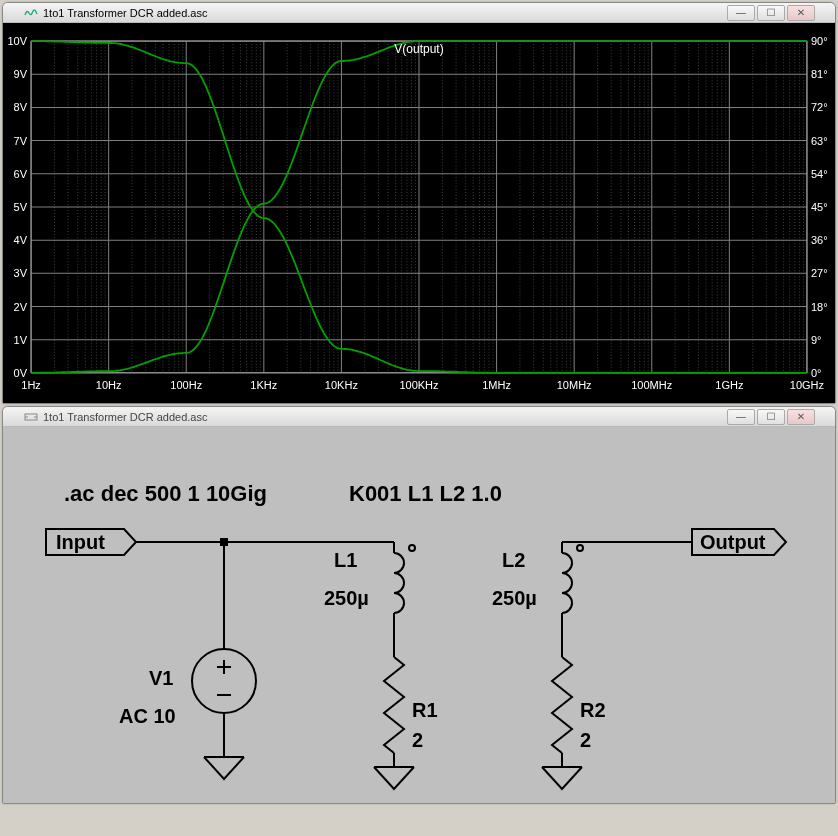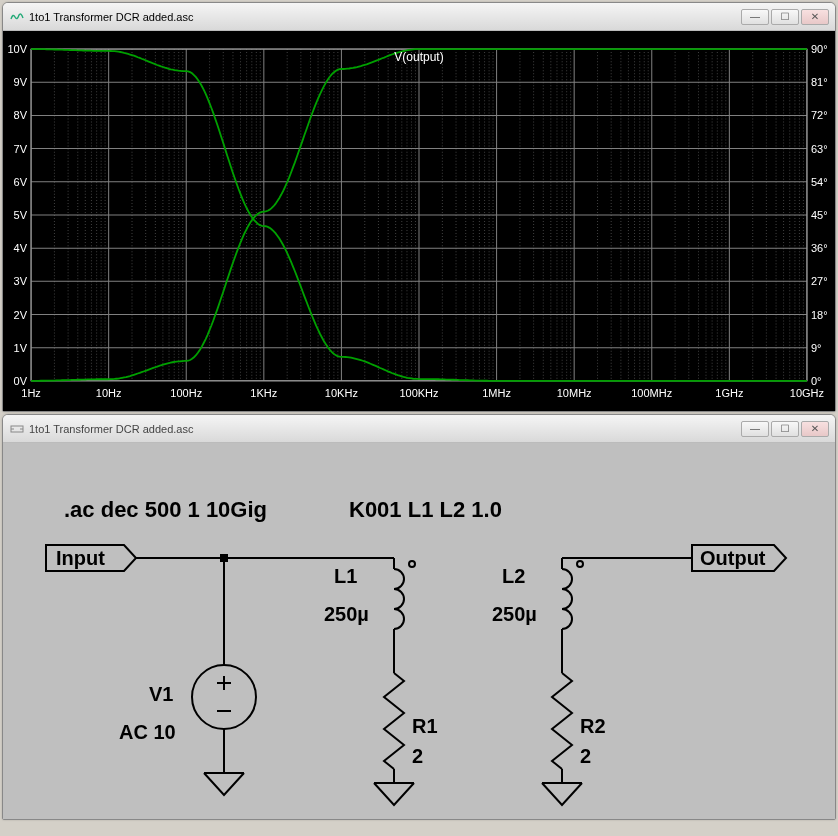--- a/index.html
+++ b/index.html
@@ -1,18 +1,18 @@
 <!DOCTYPE html>
 <html><head>
 <meta charset="utf-8">
 <style>
 * { box-sizing: border-box; margin: 0; padding: 0; }
 body { background: #d4d0c8; font-family: Tahoma, Verdana, sans-serif; font-size: 11px; width: 838px; height: 836px; overflow: hidden; }
 .window { border: 1px solid #888; border-radius: 6px 6px 2px 2px; margin: 2px; background: #fff; box-shadow: 0 0 2px rgba(0,0,0,.2); }
-.titlebar { display: flex; align-items: center; height: 28px; background: linear-gradient(#f5f5f5,#d9d9d9); border-radius: 5px 5px 0 0; padding: 0 6px; border-bottom: 1px solid #bbb; }
+.titlebar { display: flex; align-items: center; height: 20px; background: linear-gradient(#f5f5f5,#d9d9d9); border-radius: 5px 5px 0 0; padding: 0 20px; border-bottom: 1px solid #bbb; }
 .titlebar .icon { width: 16px; height: 16px; margin-right: 4px; display: flex; align-items: center; justify-content: center; }
 .titlebar .title { flex: 1; font-size: 11px; color: #444; }
 .window.active .titlebar .title { color: #000; }
 .winbtns { display: flex; gap: 2px; }
 .winbtn { width: 28px; height: 16px; background: linear-gradient(#f8f8f8,#e0e0e0); border: 1px solid #aaa; border-radius: 2px; font-size: 10px; display: flex; align-items: center; justify-content: center; color: #555; cursor: pointer; }
 .winbtn.close { background: linear-gradient(#f8e0e0,#e8c8c8); }
 .plotbody { background: #000; position: relative; height: 380px; }
 #plot-svg { width: 100%; height: 100%; display: block; }
 .plot-title { position: absolute; top: 2px; left: 50%; transform: translateX(-50%); color: #fff; font-size: 12px; font-family: Arial, sans-serif; margin-top: 17px; }
 .schembody { background: #bfbfbf; height: 376px; position: relative; }

